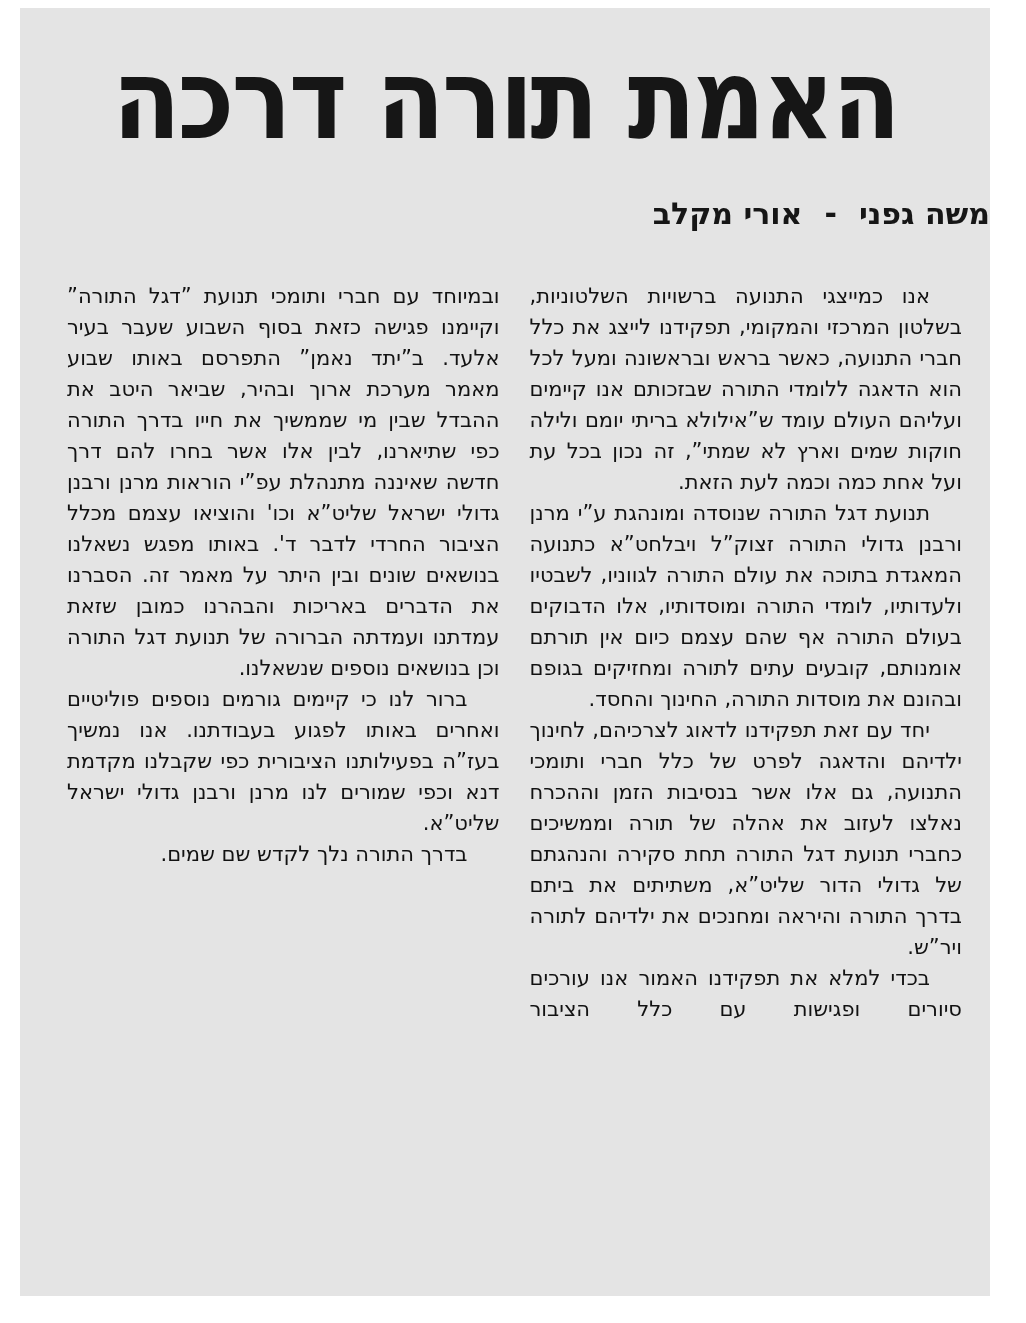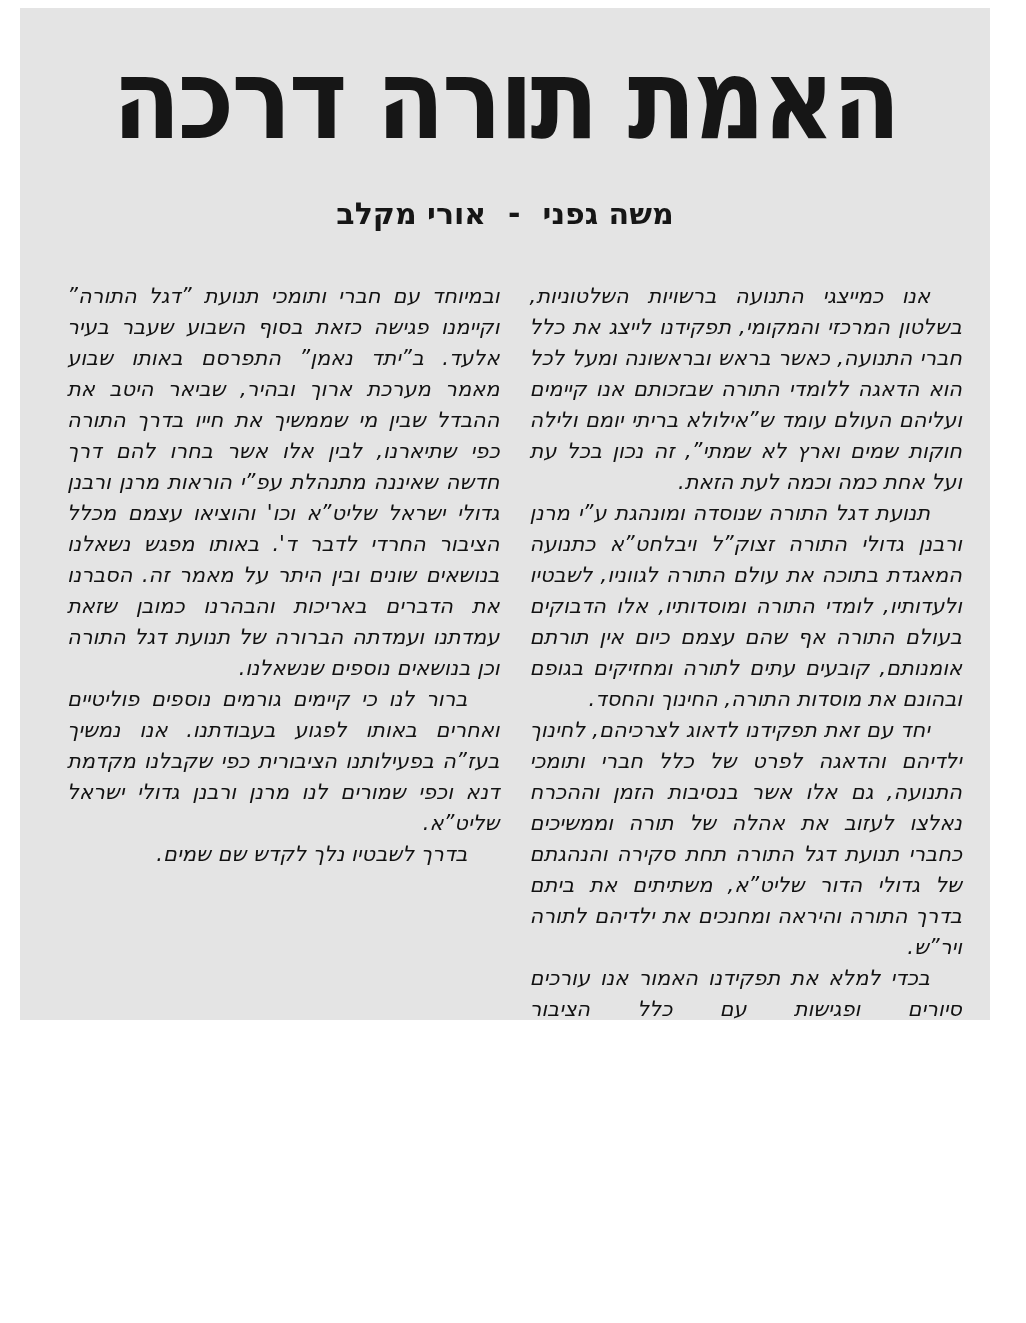--- a/index.html
+++ b/index.html
@@ -13,39 +13,39 @@
     width: 1026px;
     height: 1323px;
     background: #ffffff;
     overflow: hidden;
   }
   .paper {
     position: absolute;
     left: 20px;
     top: 8px;
     width: 970px;
-    height: 1012px;
+    height: 1288px;
     background: #e4e4e4;
     color: #141414;
   }
   .headline {
     margin-top: 36px;
     text-align: center;
     font-size: 100px;
     font-weight: bold;
     letter-spacing: -3px;
     line-height: 1.0;
     transform: scaleY(1.12);
     transform-origin: top center;
     color: #161616;
     white-space: nowrap;
   }
   .byline {
     margin-top: 52px;
-    text-align: center;
+    text-align: right;
     font-size: 30px;
     font-weight: bold;
     direction: rtl;
     color: #161616;
   }
   .byline .sep {
     display: inline-block;
     margin: 0 22px;
   }
   .columns {
@@ -54,21 +54,20 @@
     gap: 30px;
     padding: 0 28px 0 47px;
     margin-top: 50px;
   }
   .col {
     flex: 1 1 0;
     font-size: 21px;
     line-height: 31px;
     text-align: justify;
     color: #121212;
-    font-style: italic;
   }
   .col p {
     margin: 0;
     text-indent: 32px; 
   }
   .col p.no-indent {
     text-indent: 0;
   }
   .col p.justify-last {
     text-align-last: justify;
@@ -91,18 +90,18 @@
       <div class="col">
         <p>אנו כמייצגי התנועה ברשויות השלטוניות, בשלטון המרכזי והמקומי, תפקידנו לייצג את כלל חברי התנועה, כאשר בראש ובראשונה ומעל לכל הוא הדאגה ללומדי התורה שבזכותם אנו קיימים ועליהם העולם עומד ש”אילולא בריתי יומם ולילה חוקות שמים וארץ לא שמתי”, זה נכון בכל עת ועל אחת כמה וכמה לעת הזאת.</p>
         <p>תנועת דגל התורה שנוסדה ומונהגת ע”י מרנן ורבנן גדולי התורה זצוק”ל ויבלחט”א כתנועה המאגדת בתוכה את עולם התורה לגווניו, לשבטיו ולעדותיו, לומדי התורה ומוסדותיו, אלו הדבוקים בעולם התורה אף שהם עצמם כיום אין תורתם אומנותם, קובעים עתים לתורה ומחזיקים בגופם ובהונם את מוסדות התורה, החינוך והחסד.</p>
         <p>יחד עם זאת תפקידנו לדאוג לצרכיהם, לחינוך ילדיהם והדאגה לפרט של כלל חברי ותומכי התנועה, גם אלו אשר בנסיבות הזמן וההכרח נאלצו לעזוב את אהלה של תורה וממשיכים כחברי תנועת דגל התורה תחת סקירה והנהגתם של גדולי הדור שליט”א, משתיתים את ביתם בדרך התורה והיראה ומחנכים את ילדיהם לתורה ויר”ש.</p>
         <p class="justify-last">בכדי למלא את תפקידנו האמור אנו עורכים סיורים ופגישות עם כלל הציבור</p>
       </div>
 
       <div class="col">
         <p class="no-indent">ובמיוחד עם חברי ותומכי תנועת ”דגל התורה” וקיימנו פגישה כזאת בסוף השבוע שעבר בעיר אלעד. ב”יתד נאמן” התפרסם באותו שבוע מאמר מערכת ארוך ובהיר, שביאר היטב את ההבדל שבין מי שממשיך את חייו בדרך התורה כפי שתיארנו, לבין אלו אשר בחרו להם דרך חדשה שאיננה מתנהלת עפ”י הוראות מרנן ורבנן גדולי ישראל שליט”א וכו' והוציאו עצמם מכלל הציבור החרדי לדבר ד'. באותו מפגש נשאלנו בנושאים שונים ובין היתר על מאמר זה. הסברנו את הדברים באריכות והבהרנו כמובן שזאת עמדתנו ועמדתה הברורה של תנועת דגל התורה וכן בנושאים נוספים שנשאלנו.</p>
         <p>ברור לנו כי קיימים גורמים נוספים פוליטיים ואחרים באותו לפגוע בעבודתנו. אנו נמשיך בעז”ה בפעילותנו הציבורית כפי שקבלנו מקדמת דנא וכפי שמורים לנו מרנן ורבנן גדולי ישראל שליט”א.</p>
-        <p>בדרך לשבטיו נלך לקדש שם שמים.</p>
+        <p>בדרך התורה נלך לקדש שם שמים.</p>
       </div>
 
     </div>
   </div>
 </div>
 
 </body></html>

